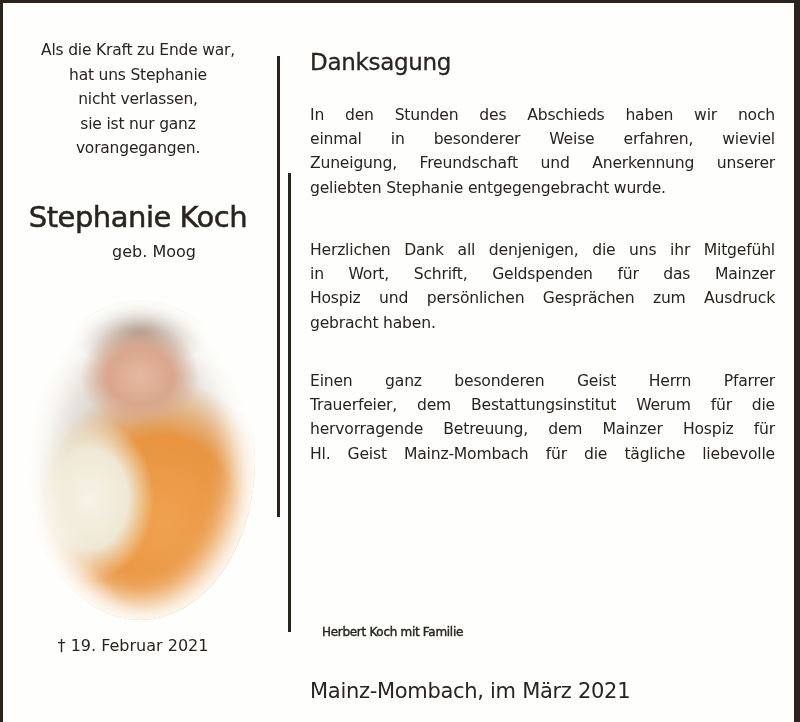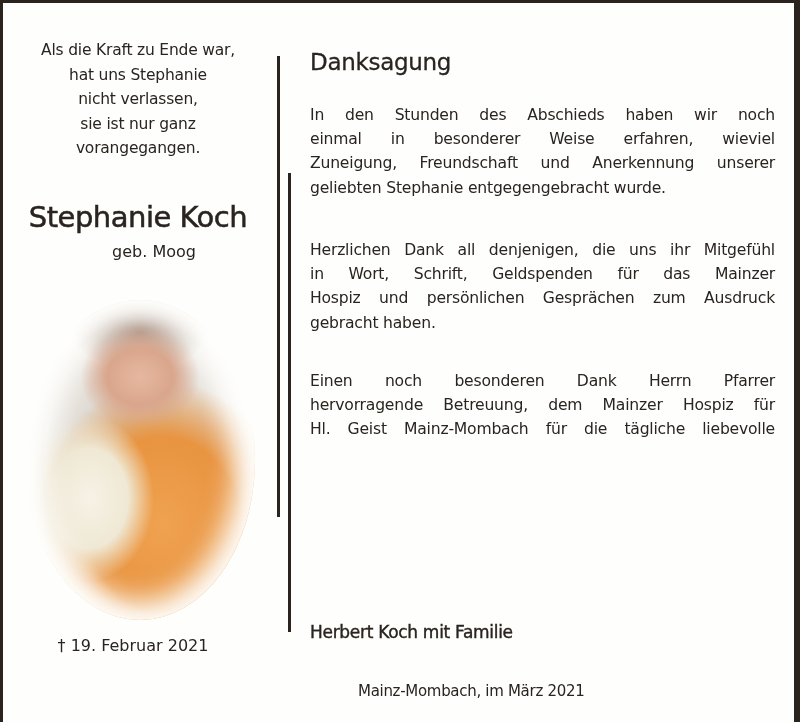--- a/index.html
+++ b/index.html
@@ -50,25 +50,25 @@
   .para {
     position: absolute; left: 0; width: 465px; font-size: 15.6px; line-height: 24.2px;
     text-align: justify; text-align-last: left; letter-spacing: -0.2px;
   }
   .para .ln { display: block; text-align: justify; text-align-last: justify; white-space: nowrap; }
   .para .ln.last { text-align-last: left; }
   .p1 { top: 100px; }
   .p2 { top: 235px; }
   .p3 { top: 366px; }
   .signature {
-    position: absolute; left: 0; top: 617px; font-size: 17px; line-height: 24px;
+    position: absolute; left: 12px; top: 617px; font-size: 12px; line-height: 24px;
     letter-spacing: -0.3px; -webkit-text-stroke: 0.4px #2a2420;
   }
   .place-date {
-    position: absolute; left: 0; top: 677px; font-size: 15px; line-height: 22px; letter-spacing: -0.3px; margin-left: 48px;
+    position: absolute; left: 0; top: 677px; font-size: 21px; line-height: 22px; letter-spacing: -0.3px;
   }
 </style>
 </head>
 <body>
 
 <div class="page">
 
   <div class="left-col">
     <div class="motto">
       <div>Als die Kraft zu Ende war,</div>
@@ -97,21 +97,22 @@
     </div>
 
     <div class="para p2">
       <span class="ln">Herzlichen Dank all denjenigen, die uns ihr Mitgefühl</span>
       <span class="ln">in Wort, Schrift, Geldspenden für das Mainzer</span>
       <span class="ln">Hospiz und persönlichen Gesprächen zum Ausdruck</span>
       <span class="ln last">gebracht haben.</span>
     </div>
 
     <div class="para p3">
-      <span class="ln">Einen noch besonderen Dank Herrn Pfarrer</span>
+      <span class="ln">Einen ganz besonderen Geist Herrn Pfarrer</span>
+      <span class="ln">Trauerfeier, dem Bestattungsinstitut Werum für die</span>
       <span class="ln">hervorragende Betreuung, dem Mainzer Hospiz für</span>
       <span class="ln">Hl. Geist Mainz-Mombach für die tägliche liebevolle</span>
     </div>
 
     <div class="signature">Herbert Koch mit Familie</div>
     <div class="place-date">Mainz-Mombach, im März 2021</div>
   </div>
 </div>
 
 </body></html>

